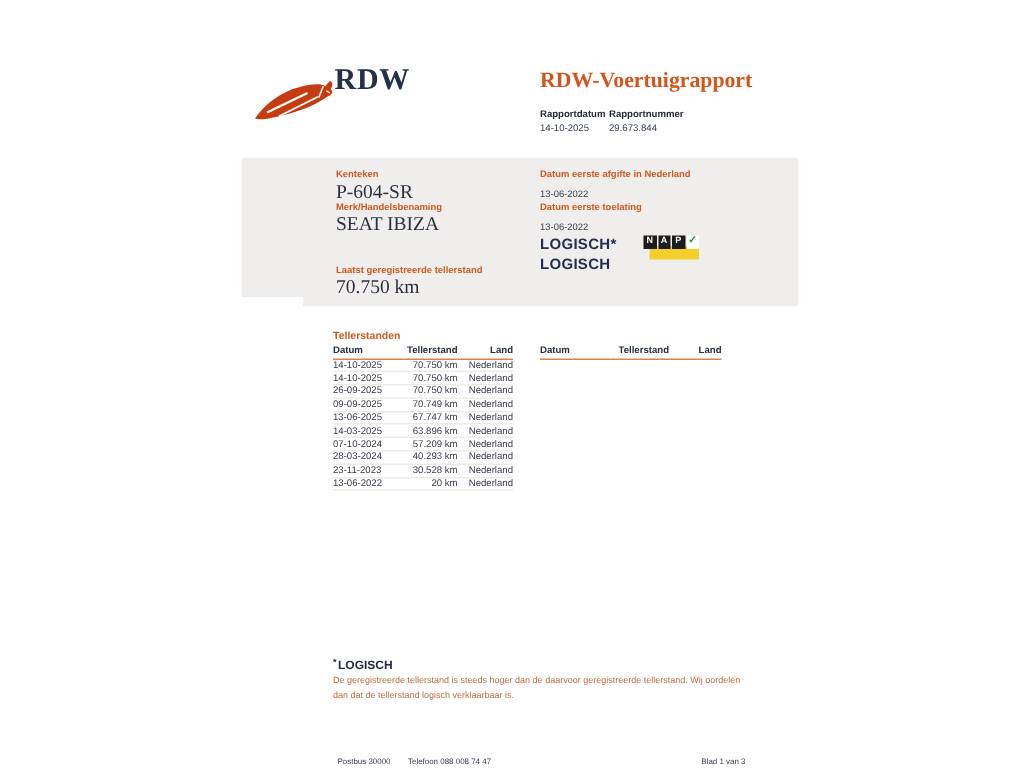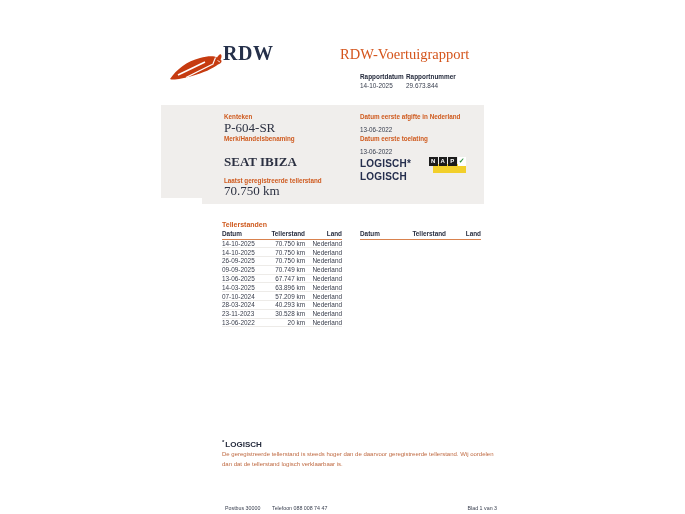--- a/index.html
+++ b/index.html
@@ -4,29 +4,29 @@
 <style>
   * { margin:0; padding:0; box-sizing:border-box; }
   html,body { background:#ffffff; }
   body { font-family:"Liberation Sans", sans-serif; }
   .page { position:relative; width:685px; height:514px; background:#ffffff; overflow:hidden;margin-top:36px; }
 
   
   .logo-wing { position:absolute; left:169px; top:13px; width:54px; height:34px; }
   .logo-text { position:absolute; left:223px; top:6px; font-family:"Liberation Serif", serif;
                font-weight:bold; font-size:20px; color:#25304a; letter-spacing:0.5px; }
-  .report-title { position:absolute; left:340px; top:10px; font-family:"Liberation Serif", serif;
-                  font-weight:normal; font-size:14.5px; color:#d4541b; }
+  .report-title { position:absolute; left:360px; top:10px; font-family:"Liberation Serif", serif;
+                  font-weight:bold; font-size:14.5px; color:#d4541b; }
   .meta-label { font-weight:bold; font-size:6.4px; color:#252b3d; }
   .meta-value { font-size:6.4px; color:#3a4050; margin-top:2px; }
   .meta-rapportdatum { position:absolute; left:360px; top:37px; }
   .meta-rapportnummer { position:absolute; left:406px; top:37px; }
 
   
-  .panel { position:absolute; left:161px; top:69px; width:323px; height:99px; background:#f0eeec;
+  .panel { position:absolute; left:161px; top:69px; width:371px; height:99px; background:#f0eeec;
            clip-path:polygon(0 0, 100% 0, 100% 100%, 41px 100%, 41px calc(100% - 6px), 0 calc(100% - 6px)); }
   .fld-label { position:absolute; font-weight:bold; font-size:6.3px; color:#cf5a1e; white-space:nowrap; }
   .fld-big { position:absolute; font-family:"Liberation Serif", serif; font-size:13px; line-height:13px;
              color:#2c3142; white-space:nowrap; }
   .fld-small { position:absolute; font-size:6.3px; color:#3a4050; white-space:nowrap; }
   .oordeel { position:absolute; left:199px; top:52px; font-weight:bold; font-size:10px;
              line-height:13px; color:#252e4d; letter-spacing:0.2px; }
 
   
   .nap { position:absolute; left:268px; top:51px; width:38px; height:19px; }
@@ -96,21 +96,21 @@
   </div>
   <div class="meta-rapportnummer">
     <div class="meta-label">Rapportnummer</div>
     <div class="meta-value">29.673.844</div>
   </div>
 
   <div class="panel">
     <div class="fld-label" style="left:63px; top:7.5px;">Kenteken</div>
     <div class="fld-big" style="left:63px; top:15.5px;">P-604-SR</div>
     <div class="fld-label" style="left:63px; top:30px;">Merk/Handelsbenaming</div>
-    <div class="fld-big" style="left:63px; top:50px;font-weight:bold;">SEAT IBIZA</div>
+    <div class="fld-big" style="left:63px; top:37px;">SEAT IBIZA</div>
     <div class="fld-label" style="left:63px; top:71.5px;">Laatst geregistreerde tellerstand</div>
     <div class="fld-big" style="left:63px; top:79px;">70.750 km</div>
 
     <div class="fld-label" style="left:199px; top:7.5px;">Datum eerste afgifte in Nederland</div>
     <div class="fld-small" style="left:199px; top:20.5px;">13-06-2022</div>
     <div class="fld-label" style="left:199px; top:29.5px;">Datum eerste toelating</div>
     <div class="fld-small" style="left:199px; top:42.5px;">13-06-2022</div>
 
     <div class="oordeel">
       <div>LOGISCH*</div>

